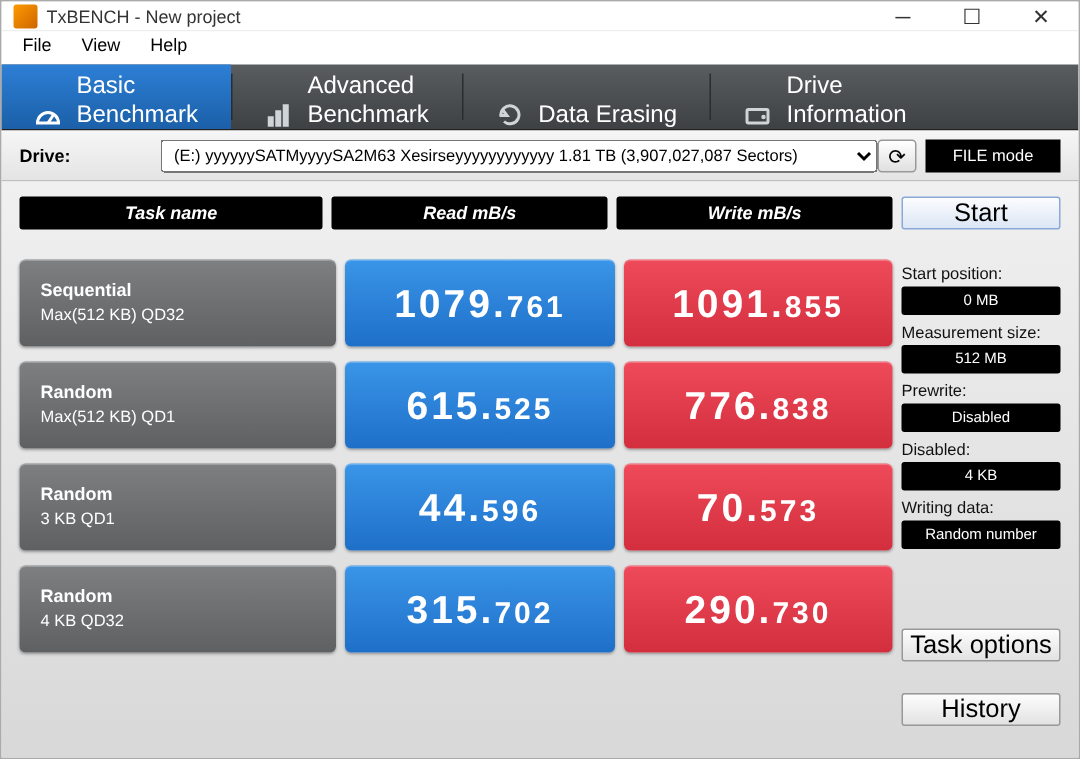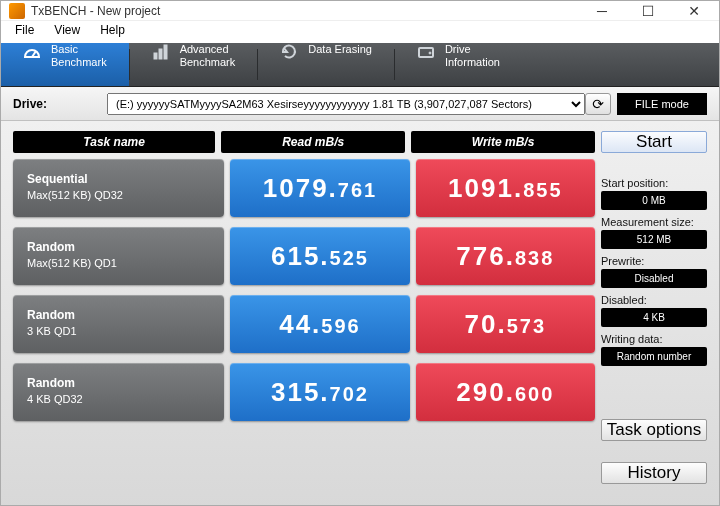--- a/index.html
+++ b/index.html
@@ -5,34 +5,34 @@
 *{margin:0;padding:0;box-sizing:border-box;font-family:"Segoe UI",Tahoma,sans-serif}
 body{width:720px;height:506px;background:#fff;overflow:hidden;border:1px solid #aaa}
 .titlebar{height:20px;display:flex;align-items:center;padding:0 2px;background:#fff;border-bottom:1px solid #eee}
 .titlebar .app-icon{width:16px;height:16px;margin:0 6px;background:linear-gradient(135deg,#f90,#c60);border-radius:2px}
 .titlebar .title{font-size:12px;color:#333;flex:1}
 .winbtns{display:flex}
 .winbtn{width:46px;height:30px;display:flex;align-items:center;justify-content:center;font-size:14px;color:#333}
 .menubar{height:22px;display:flex;align-items:flex-start;padding:0 4px;font-size:12px;background:#fff}
 .menubar span{padding:2px 10px}
 .tabs{height:44px;background:linear-gradient(#5a5d60,#3e4144);display:flex;align-items:stretch;border-bottom:1px solid #222}
-.tab{display:flex;align-items:flex-start;padding:0 22px;color:#fff;font-size:11px;gap:10px;position:relative}
+.tab{display:flex;align-items:flex-end;padding:0 22px;color:#fff;font-size:16px;gap:10px;position:relative}
 .tab.active{background:linear-gradient(#2d7fd6,#1b5fa8)}
 .tab .ticon{width:18px;height:18px;display:flex;align-items:center;justify-content:center}
 .tab .ticon svg{fill:#cfd4d9;stroke:#cfd4d9}
 .tab.active .ticon svg{fill:#fff;stroke:#fff}
 .tab .tlabel{line-height:1.15}
 .sep{width:1px;background:#2a2c2e;margin:6px 0}
 .driverow{height:34px;background:linear-gradient(#f6f6f6,#e4e4e4);display:flex;align-items:center;padding:0 12px;font-size:12px;border-bottom:1px solid #c0c0c0}
 .driverow select{flex:1;height:22px;font-size:11px;padding:0 4px}
 .refresh{width:26px;height:22px;border:1px solid #999;border-radius:3px;background:linear-gradient(#fff,#e0e0e0);display:flex;align-items:center;justify-content:center;font-size:14px}
 .filemode{width:90px;height:22px;background:#000;color:#fff;font-size:11px;display:flex;align-items:center;justify-content:center;margin-left:6px}
 .main{display:flex;height:388px;background:linear-gradient(#f0f0f0,#d8d8d8)}
 .left{flex:1;padding:10px 6px 6px 12px;display:flex;flex-direction:column;gap:4px}
-.head{display:flex;gap:6px;margin-bottom:2px}
+.head{display:flex;gap:6px;margin-bottom:16px}
 .head div{flex:1;background:#000;color:#fff;font-size:12px;font-weight:600;text-align:center;padding:4px 0;border-radius:2px;font-style:italic}
 .head .tn{flex:1.1}
 .row{display:flex;gap:6px}
 .cell{flex:1;height:58px;border-radius:4px;display:flex;align-items:center;justify-content:center;color:#fff;font-weight:700;box-shadow:inset 0 1px 0 rgba(255,255,255,.25),0 1px 2px rgba(0,0,0,.35)}
 .task{flex:1.1;background:linear-gradient(#7d7f81,#5e6062);font-size:12px;font-weight:600;justify-content:flex-start;padding-left:14px;line-height:1.3}
 .task .sub{font-weight:400;font-size:11px}
 .read{background:linear-gradient(#3a95e8,#1e6fc8)}
 .write{background:linear-gradient(#ef4a5a,#d22e3e)}
 .val{font-family:"Arial Black",Impact,sans-serif;font-size:26px;letter-spacing:2px;font-weight:900;font-stretch:expanded}
 .val .dec{font-size:20px}
@@ -162,21 +162,21 @@
           </div>
         </div>
         <div class="row" style="margin-bottom: 10px;">
           <div class="cell task">
             <div>Random<br><span class="sub">4 KB QD32</span></div>
           </div>
           <div class="cell read">
             <span class="val">315.<span class="dec">702</span></span>
           </div>
           <div class="cell write">
-            <span class="val">290.<span class="dec">600</span></span>
+            <span class="val">290.<span class="dec">730</span></span>
           </div>
         </div>
       </div>
   </div>
 
   <div class="right">
     <div class="btn">Start</div>
     <div class="lbl">Start position:</div>
     <div class="blk">0 MB</div>
     <div class="lbl">Measurement size:</div>

